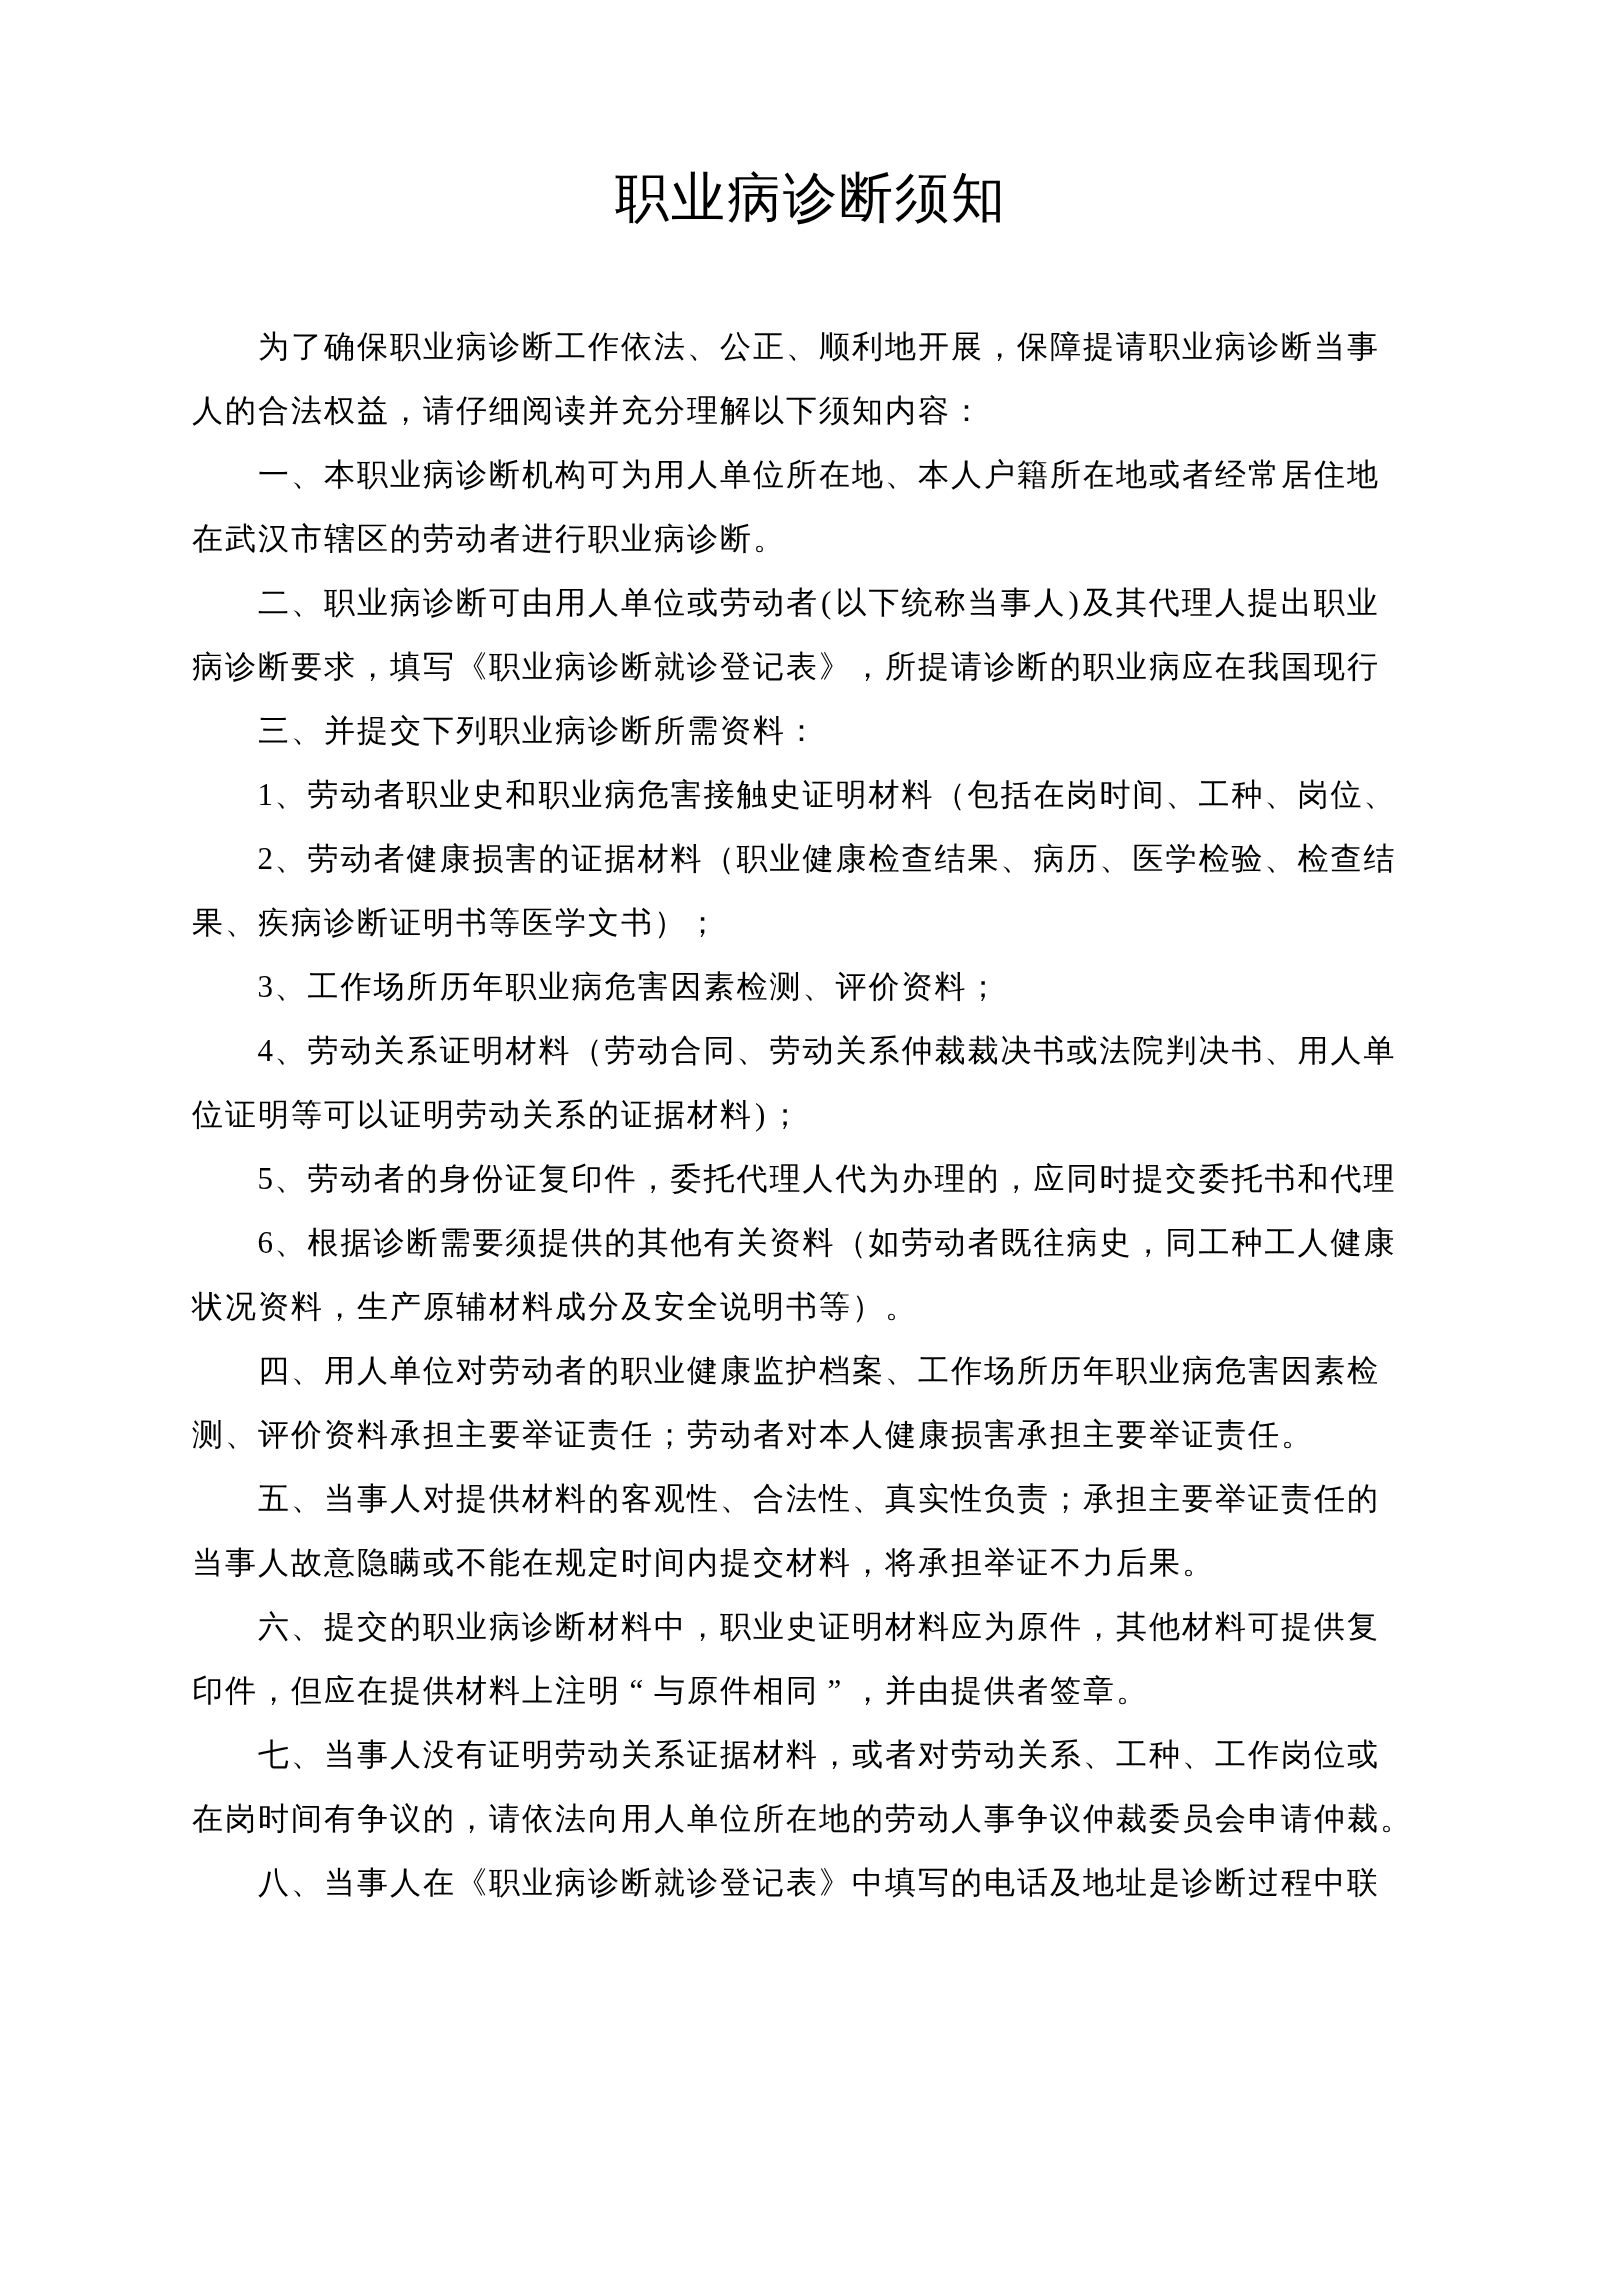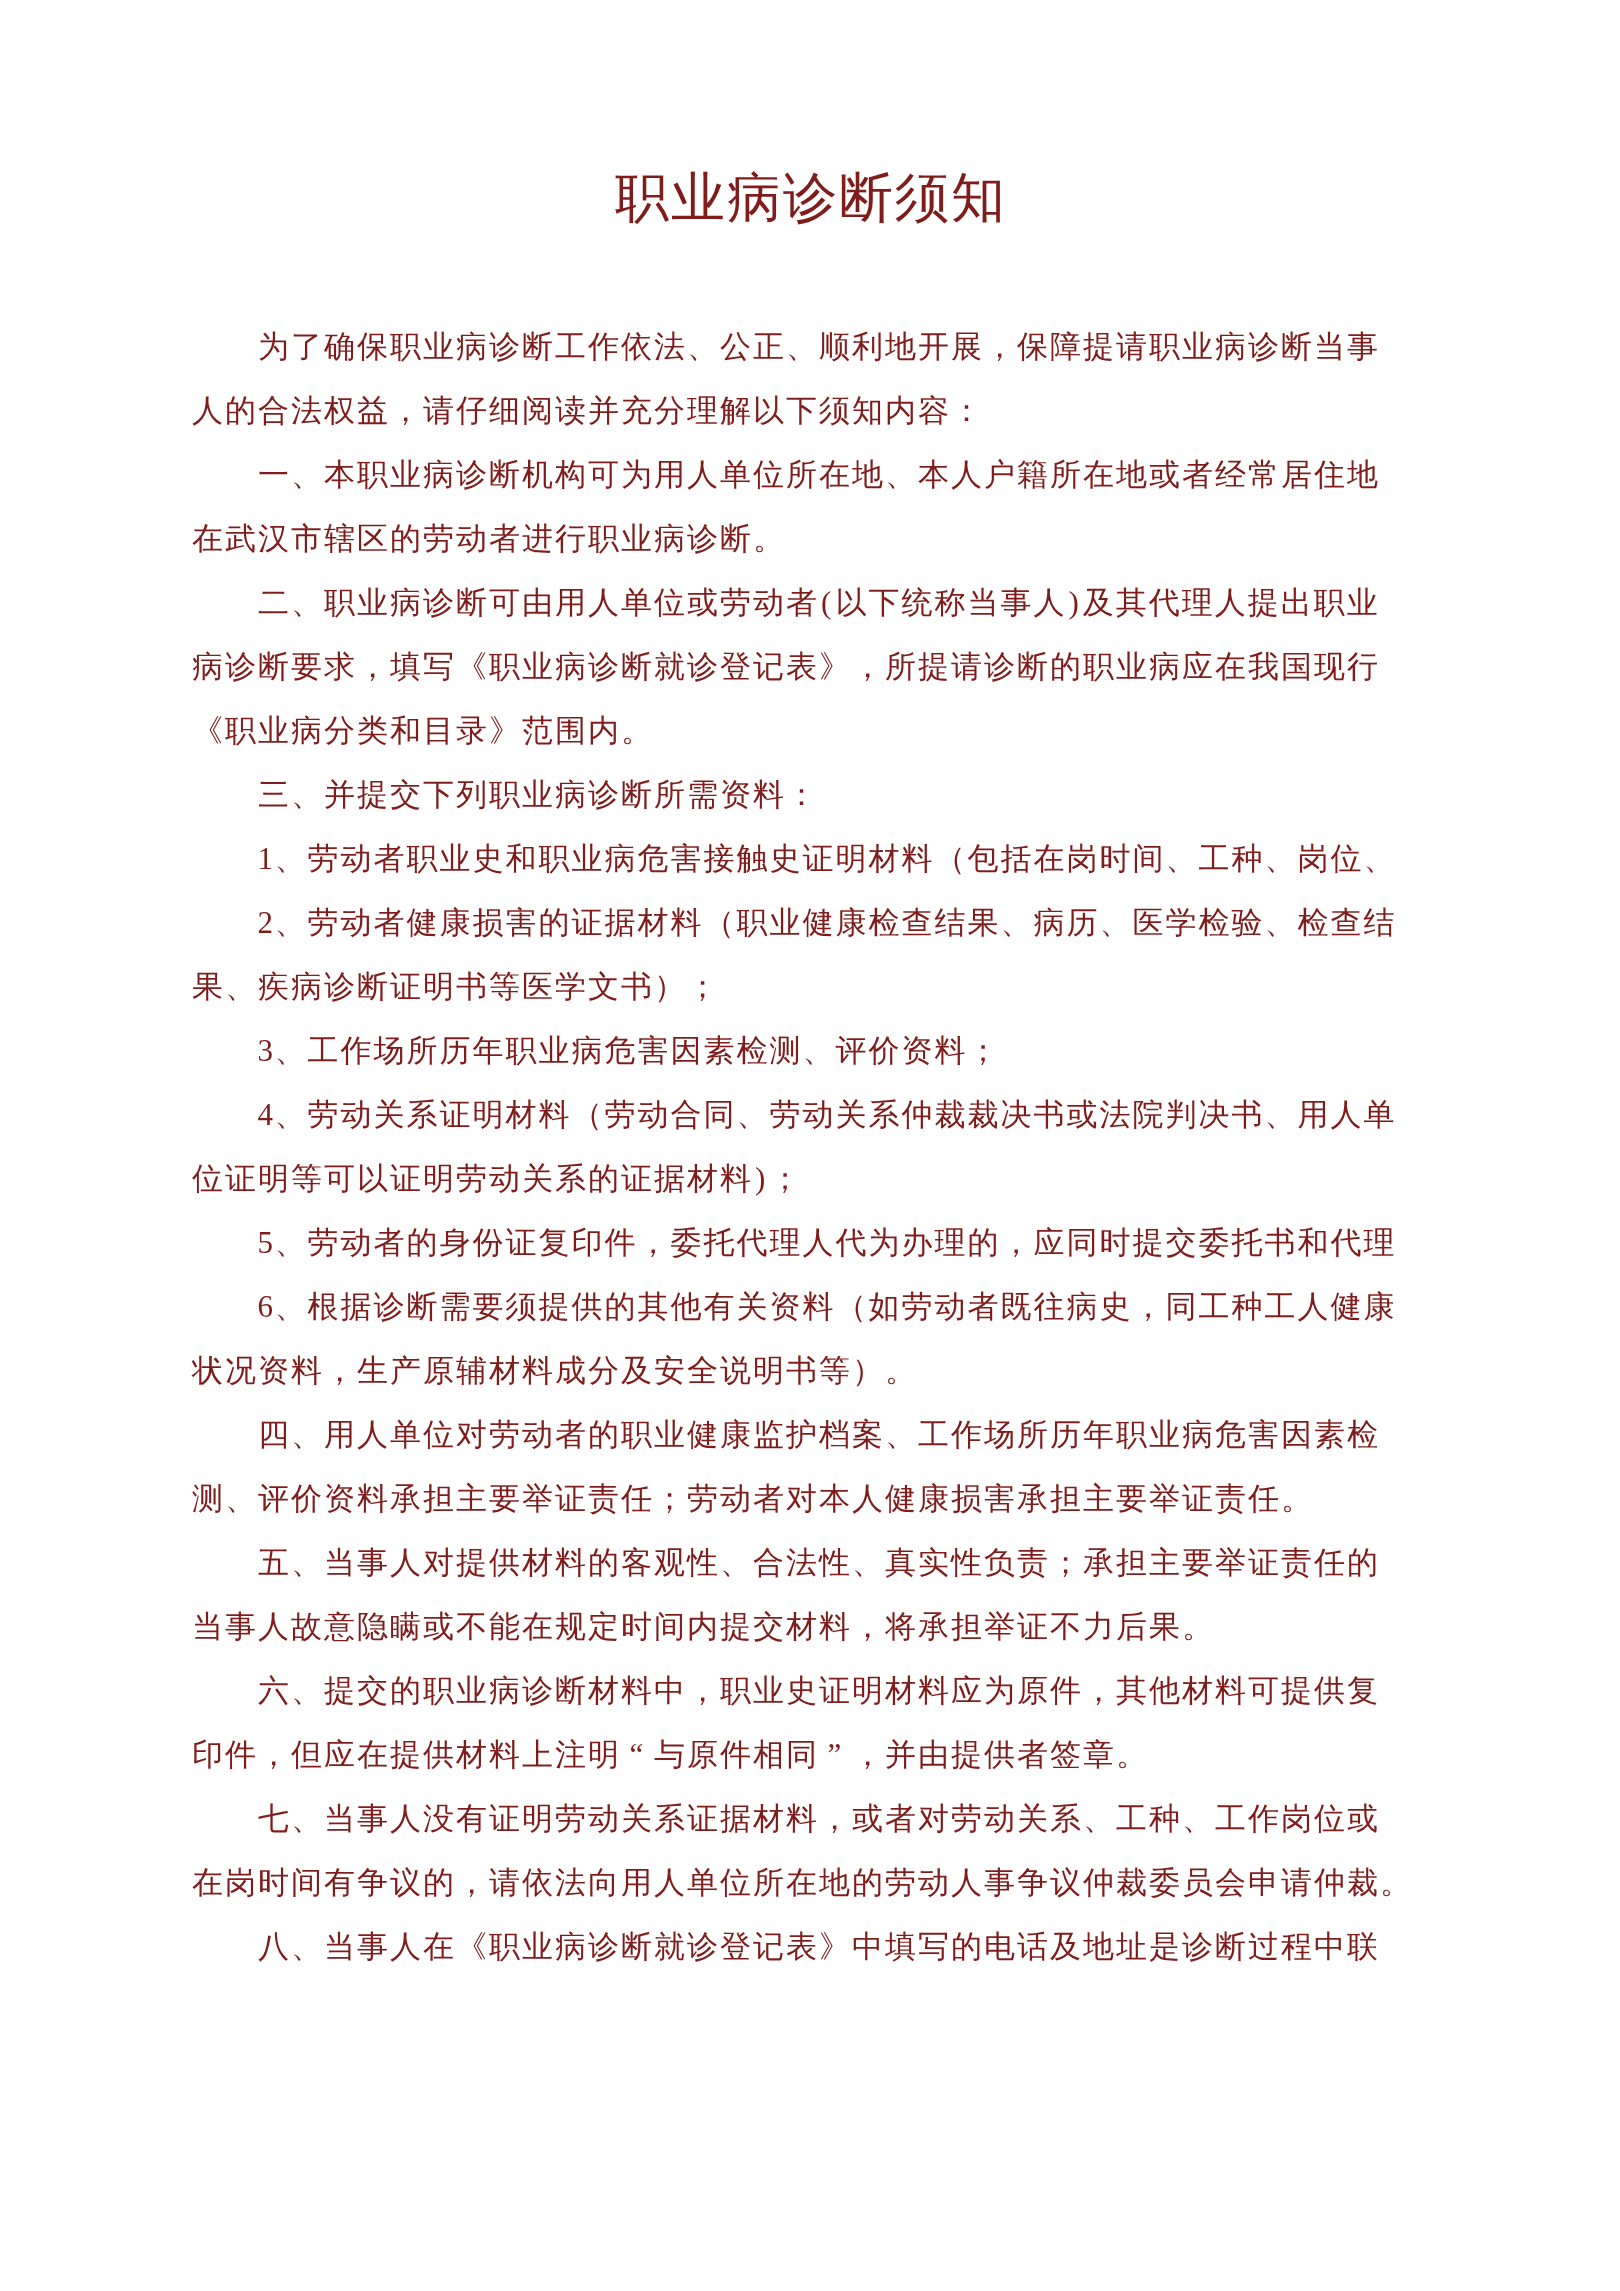--- a/index.html
+++ b/index.html
@@ -38,30 +38,29 @@
   }
   .line.indent { padding-left: 66px; }
   
   .g { display: inline-block; width: 33px; text-align: center; vertical-align: top; }
   .g.half { width: 16.4px; }
   .title .g { width: 56px; }
 </style>
 </head>
 <body>
 
-<div class="page" style="background: rgb(255, 255, 255); color: #7f1d1d;">
+<div class="page" style="background: rgb(255, 255, 255); color: #000000;">
   <div class="title"><span class="g">职</span><span class="g">业</span><span class="g">病</span><span class="g">诊</span><span class="g">断</span><span class="g">须</span><span class="g">知</span></div>
   <div class="doc-body">
       <div class="line indent"><span class="g">为</span><span class="g">了</span><span class="g">确</span><span class="g">保</span><span class="g">职</span><span class="g">业</span><span class="g">病</span><span class="g">诊</span><span class="g">断</span><span class="g">工</span><span class="g">作</span><span class="g">依</span><span class="g">法</span><span class="g">、</span><span class="g">公</span><span class="g">正</span><span class="g">、</span><span class="g">顺</span><span class="g">利</span><span class="g">地</span><span class="g">开</span><span class="g">展</span><span class="g">，</span><span class="g">保</span><span class="g">障</span><span class="g">提</span><span class="g">请</span><span class="g">职</span><span class="g">业</span><span class="g">病</span><span class="g">诊</span><span class="g">断</span><span class="g">当</span><span class="g">事</span></div>
       <div class="line"><span class="g">人</span><span class="g">的</span><span class="g">合</span><span class="g">法</span><span class="g">权</span><span class="g">益</span><span class="g">，</span><span class="g">请</span><span class="g">仔</span><span class="g">细</span><span class="g">阅</span><span class="g">读</span><span class="g">并</span><span class="g">充</span><span class="g">分</span><span class="g">理</span><span class="g">解</span><span class="g">以</span><span class="g">下</span><span class="g">须</span><span class="g">知</span><span class="g">内</span><span class="g">容</span><span class="g">：</span></div>
       <div class="line indent"><span class="g">一</span><span class="g">、</span><span class="g">本</span><span class="g">职</span><span class="g">业</span><span class="g">病</span><span class="g">诊</span><span class="g">断</span><span class="g">机</span><span class="g">构</span><span class="g">可</span><span class="g">为</span><span class="g">用</span><span class="g">人</span><span class="g">单</span><span class="g">位</span><span class="g">所</span><span class="g">在</span><span class="g">地</span><span class="g">、</span><span class="g">本</span><span class="g">人</span><span class="g">户</span><span class="g">籍</span><span class="g">所</span><span class="g">在</span><span class="g">地</span><span class="g">或</span><span class="g">者</span><span class="g">经</span><span class="g">常</span><span class="g">居</span><span class="g">住</span><span class="g">地</span></div>
       <div class="line"><span class="g">在</span><span class="g">武</span><span class="g">汉</span><span class="g">市</span><span class="g">辖</span><span class="g">区</span><span class="g">的</span><span class="g">劳</span><span class="g">动</span><span class="g">者</span><span class="g">进</span><span class="g">行</span><span class="g">职</span><span class="g">业</span><span class="g">病</span><span class="g">诊</span><span class="g">断</span><span class="g">。</span></div>
       <div class="line indent"><span class="g">二</span><span class="g">、</span><span class="g">职</span><span class="g">业</span><span class="g">病</span><span class="g">诊</span><span class="g">断</span><span class="g">可</span><span class="g">由</span><span class="g">用</span><span class="g">人</span><span class="g">单</span><span class="g">位</span><span class="g">或</span><span class="g">劳</span><span class="g">动</span><span class="g">者</span><span class="g half">(</span><span class="g">以</span><span class="g">下</span><span class="g">统</span><span class="g">称</span><span class="g">当</span><span class="g">事</span><span class="g">人</span><span class="g half">)</span><span class="g">及</span><span class="g">其</span><span class="g">代</span><span class="g">理</span><span class="g">人</span><span class="g">提</span><span class="g">出</span><span class="g">职</span><span class="g">业</span></div>
       <div class="line"><span class="g">病</span><span class="g">诊</span><span class="g">断</span><span class="g">要</span><span class="g">求</span><span class="g">，</span><span class="g">填</span><span class="g">写</span><span class="g">《</span><span class="g">职</span><span class="g">业</span><span class="g">病</span><span class="g">诊</span><span class="g">断</span><span class="g">就</span><span class="g">诊</span><span class="g">登</span><span class="g">记</span><span class="g">表</span><span class="g">》</span><span class="g">，</span><span class="g">所</span><span class="g">提</span><span class="g">请</span><span class="g">诊</span><span class="g">断</span><span class="g">的</span><span class="g">职</span><span class="g">业</span><span class="g">病</span><span class="g">应</span><span class="g">在</span><span class="g">我</span><span class="g">国</span><span class="g">现</span><span class="g">行</span></div>
-      <div class="line"><span class="g">《</span><span class="g">职</span><span class="g">业</span><span class="g">病</span><span class="g">分</span><span class="g">类</span><span class="g">和</span><span class="g">目</span><span class="g">录</span><span class="g">》</span><span class="g">范</span><span class="g">围</span><span class="g">内</span><span class="g">。</span></div>
       <div class="line indent"><span class="g">三</span><span class="g">、</span><span class="g">并</span><span class="g">提</span><span class="g">交</span><span class="g">下</span><span class="g">列</span><span class="g">职</span><span class="g">业</span><span class="g">病</span><span class="g">诊</span><span class="g">断</span><span class="g">所</span><span class="g">需</span><span class="g">资</span><span class="g">料</span><span class="g">：</span></div>
       <div class="line indent"><span class="g half">1</span><span class="g">、</span><span class="g">劳</span><span class="g">动</span><span class="g">者</span><span class="g">职</span><span class="g">业</span><span class="g">史</span><span class="g">和</span><span class="g">职</span><span class="g">业</span><span class="g">病</span><span class="g">危</span><span class="g">害</span><span class="g">接</span><span class="g">触</span><span class="g">史</span><span class="g">证</span><span class="g">明</span><span class="g">材</span><span class="g">料</span><span class="g">（</span><span class="g">包</span><span class="g">括</span><span class="g">在</span><span class="g">岗</span><span class="g">时</span><span class="g">间</span><span class="g">、</span><span class="g">工</span><span class="g">种</span><span class="g">、</span><span class="g">岗</span><span class="g">位</span><span class="g">、</span></div>
       <div class="line indent"><span class="g half">2</span><span class="g">、</span><span class="g">劳</span><span class="g">动</span><span class="g">者</span><span class="g">健</span><span class="g">康</span><span class="g">损</span><span class="g">害</span><span class="g">的</span><span class="g">证</span><span class="g">据</span><span class="g">材</span><span class="g">料</span><span class="g">（</span><span class="g">职</span><span class="g">业</span><span class="g">健</span><span class="g">康</span><span class="g">检</span><span class="g">查</span><span class="g">结</span><span class="g">果</span><span class="g">、</span><span class="g">病</span><span class="g">历</span><span class="g">、</span><span class="g">医</span><span class="g">学</span><span class="g">检</span><span class="g">验</span><span class="g">、</span><span class="g">检</span><span class="g">查</span><span class="g">结</span></div>
       <div class="line"><span class="g">果</span><span class="g">、</span><span class="g">疾</span><span class="g">病</span><span class="g">诊</span><span class="g">断</span><span class="g">证</span><span class="g">明</span><span class="g">书</span><span class="g">等</span><span class="g">医</span><span class="g">学</span><span class="g">文</span><span class="g">书</span><span class="g">）</span><span class="g">；</span></div>
       <div class="line indent"><span class="g half">3</span><span class="g">、</span><span class="g">工</span><span class="g">作</span><span class="g">场</span><span class="g">所</span><span class="g">历</span><span class="g">年</span><span class="g">职</span><span class="g">业</span><span class="g">病</span><span class="g">危</span><span class="g">害</span><span class="g">因</span><span class="g">素</span><span class="g">检</span><span class="g">测</span><span class="g">、</span><span class="g">评</span><span class="g">价</span><span class="g">资</span><span class="g">料</span><span class="g">；</span></div>
       <div class="line indent"><span class="g half">4</span><span class="g">、</span><span class="g">劳</span><span class="g">动</span><span class="g">关</span><span class="g">系</span><span class="g">证</span><span class="g">明</span><span class="g">材</span><span class="g">料</span><span class="g">（</span><span class="g">劳</span><span class="g">动</span><span class="g">合</span><span class="g">同</span><span class="g">、</span><span class="g">劳</span><span class="g">动</span><span class="g">关</span><span class="g">系</span><span class="g">仲</span><span class="g">裁</span><span class="g">裁</span><span class="g">决</span><span class="g">书</span><span class="g">或</span><span class="g">法</span><span class="g">院</span><span class="g">判</span><span class="g">决</span><span class="g">书</span><span class="g">、</span><span class="g">用</span><span class="g">人</span><span class="g">单</span></div>
       <div class="line"><span class="g">位</span><span class="g">证</span><span class="g">明</span><span class="g">等</span><span class="g">可</span><span class="g">以</span><span class="g">证</span><span class="g">明</span><span class="g">劳</span><span class="g">动</span><span class="g">关</span><span class="g">系</span><span class="g">的</span><span class="g">证</span><span class="g">据</span><span class="g">材</span><span class="g">料</span><span class="g half">)</span><span class="g">；</span></div>
       <div class="line indent"><span class="g half">5</span><span class="g">、</span><span class="g">劳</span><span class="g">动</span><span class="g">者</span><span class="g">的</span><span class="g">身</span><span class="g">份</span><span class="g">证</span><span class="g">复</span><span class="g">印</span><span class="g">件</span><span class="g">，</span><span class="g">委</span><span class="g">托</span><span class="g">代</span><span class="g">理</span><span class="g">人</span><span class="g">代</span><span class="g">为</span><span class="g">办</span><span class="g">理</span><span class="g">的</span><span class="g">，</span><span class="g">应</span><span class="g">同</span><span class="g">时</span><span class="g">提</span><span class="g">交</span><span class="g">委</span><span class="g">托</span><span class="g">书</span><span class="g">和</span><span class="g">代</span><span class="g">理</span></div>
       <div class="line indent"><span class="g half">6</span><span class="g">、</span><span class="g">根</span><span class="g">据</span><span class="g">诊</span><span class="g">断</span><span class="g">需</span><span class="g">要</span><span class="g">须</span><span class="g">提</span><span class="g">供</span><span class="g">的</span><span class="g">其</span><span class="g">他</span><span class="g">有</span><span class="g">关</span><span class="g">资</span><span class="g">料</span><span class="g">（</span><span class="g">如</span><span class="g">劳</span><span class="g">动</span><span class="g">者</span><span class="g">既</span><span class="g">往</span><span class="g">病</span><span class="g">史</span><span class="g">，</span><span class="g">同</span><span class="g">工</span><span class="g">种</span><span class="g">工</span><span class="g">人</span><span class="g">健</span><span class="g">康</span></div>
       <div class="line"><span class="g">状</span><span class="g">况</span><span class="g">资</span><span class="g">料</span><span class="g">，</span><span class="g">生</span><span class="g">产</span><span class="g">原</span><span class="g">辅</span><span class="g">材</span><span class="g">料</span><span class="g">成</span><span class="g">分</span><span class="g">及</span><span class="g">安</span><span class="g">全</span><span class="g">说</span><span class="g">明</span><span class="g">书</span><span class="g">等</span><span class="g">）</span><span class="g">。</span></div>

